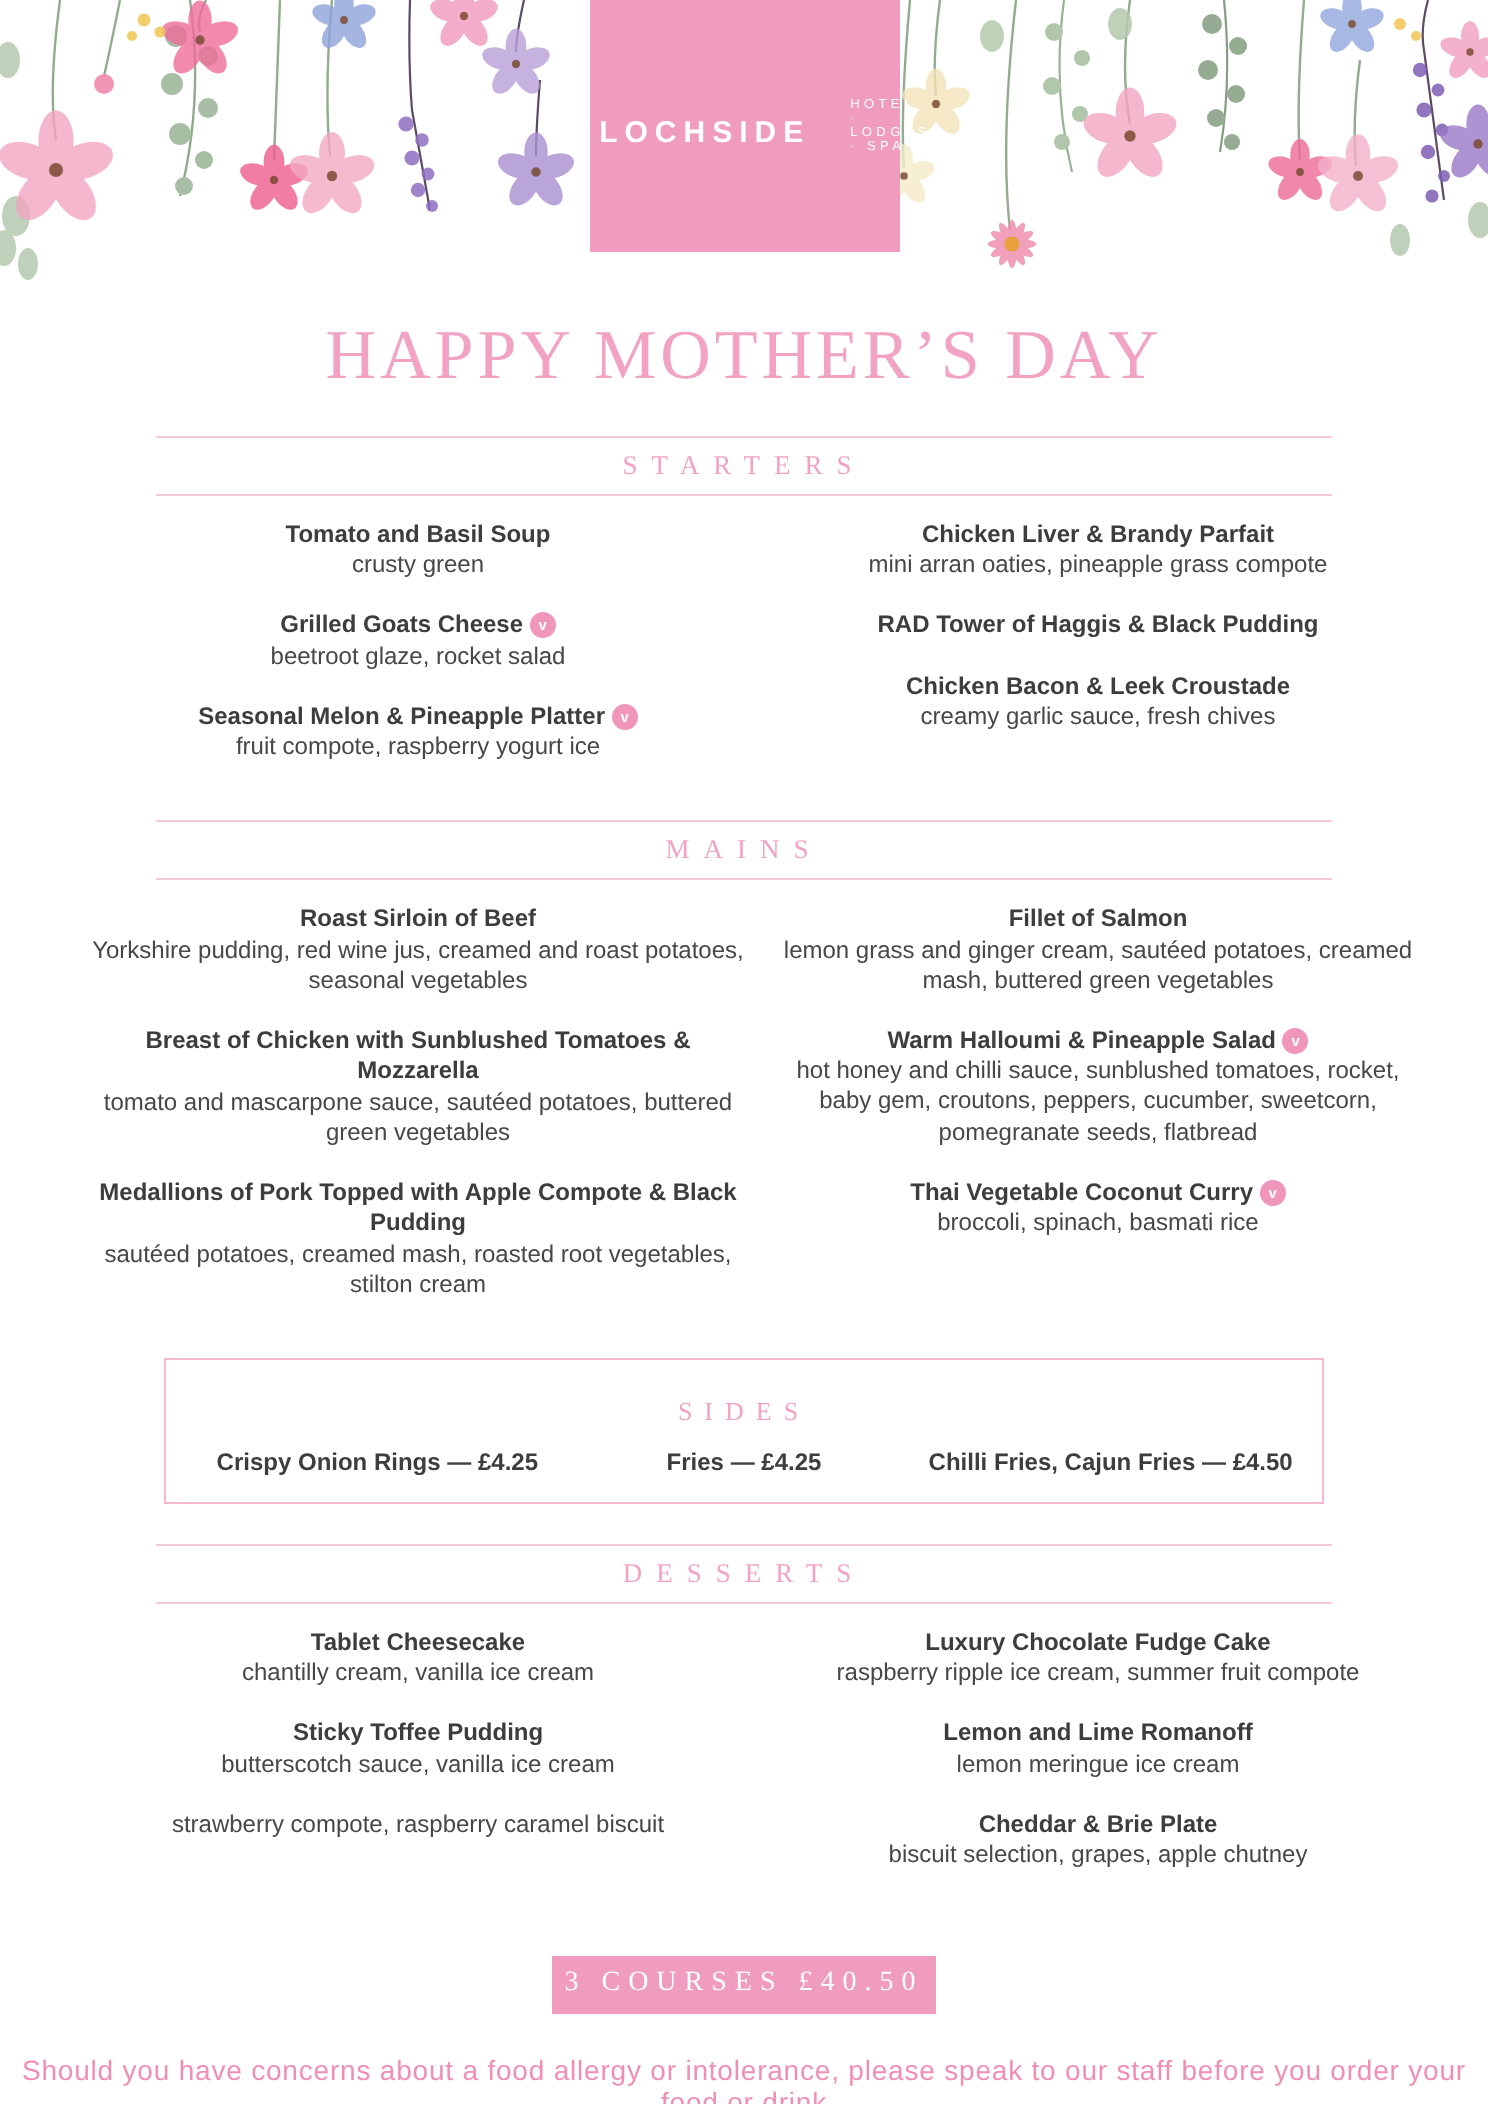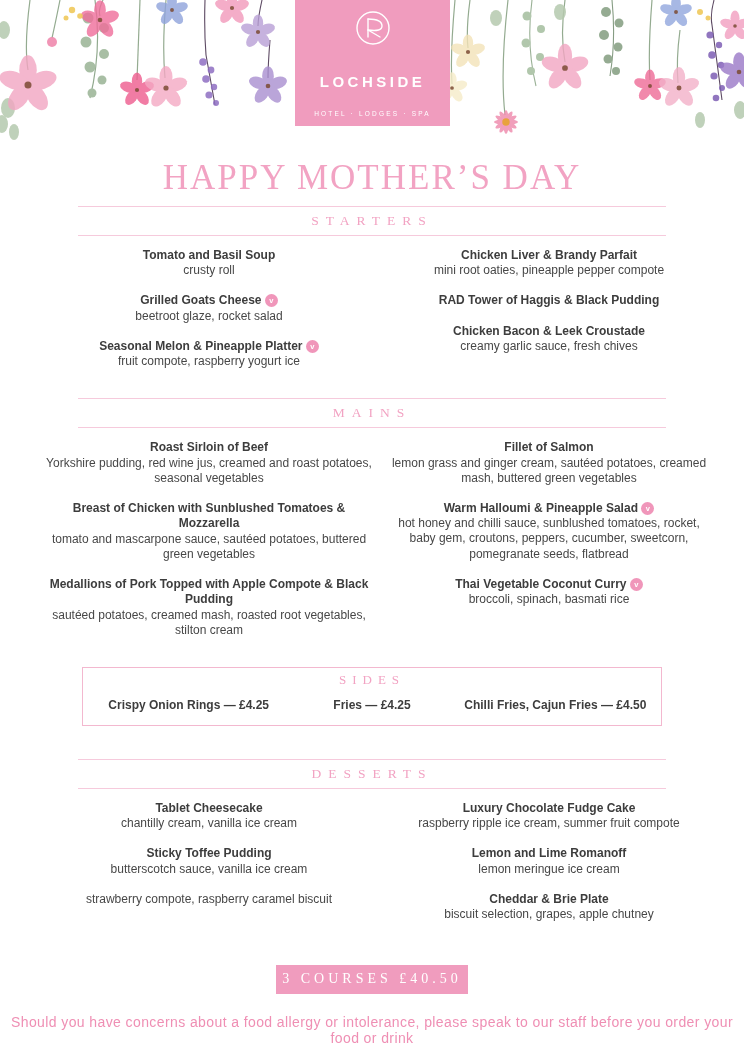--- a/index.html
+++ b/index.html
@@ -8,47 +8,47 @@
   }
   *{box-sizing:border-box;}
   html,body{margin:0;padding:0;}
   body{
     width:744px;height:1052px;position:relative;overflow:hidden;background:#fff;
     font-family:"Liberation Sans",sans-serif;color:var(--ink);
   }
   .floral{position:absolute;top:0;left:0;pointer-events:none;}
   .logo-box{
     position:absolute;top:0;left:295px;width:155px;height:126px;background:var(--pink);
-    display:flex;flex-direction:column;align-items:center;justify-content:center;gap:20px;
+    display:flex;align-items:center;justify-content:center;gap:20px;
   }
   .logo-name{color:#fff;font-weight:bold;font-size:15px;letter-spacing:3.5px;margin-top:6px;}
   .logo-tag{color:#fff;font-size:6.5px;letter-spacing:2.2px;}
   .content{position:relative;padding-top:150px;}
   .title{
     font-family:"Liberation Serif",serif;font-weight:normal;color:var(--pink-text);
-    font-size:35px;letter-spacing:2px;text-align:center;margin:8px 0 8px 0;
+    font-size:35px;letter-spacing:2px;text-align:center;margin:8px 0 20px 0;
   }
   .sec{width:680px;margin:0 auto;}
   .sec-head{
     width:588px;margin:0 auto;border-top:1px solid var(--line);border-bottom:1px solid var(--line);
     font-family:"Liberation Serif",serif;color:var(--pink-text);font-size:13.5px;letter-spacing:7px;
     text-align:center;padding:6px 0;
   }
   .sec-grid{display:grid;grid-template-columns:1fr 1fr;gap:0 14px;margin-top:12px;margin-bottom:14px;margin-left:14px;}
   .item{text-align:center;margin-bottom:15px;}
   .item-name{font-weight:bold;font-size:12px;line-height:1.28;}
   .item-desc{font-size:12px;line-height:1.26;color:#474747;}
   .badge{
     display:inline-block;width:13px;height:13px;border-radius:50%;background:var(--badge-v);
     color:#fff;font-size:7.5px;font-weight:bold;line-height:13px;text-align:center;
     vertical-align:1px;letter-spacing:0;
   }
   .badge-ve{background:var(--badge-ve);}
   .sides-box{
-    width:580px;margin:4px auto 33px auto;border:1px solid #f3b8cf;padding:4px 14px 13px 14px;
+    width:580px;margin:4px auto 20px auto;border:1px solid #f3b8cf;padding:18px 14px 13px 14px;
   }
   .sides-head{
     font-family:"Liberation Serif",serif;color:var(--pink-text);font-size:13px;letter-spacing:6px;
     text-align:center;margin-bottom:10px;
   }
   .sides-row{display:grid;grid-template-columns:1fr 1fr 1fr;}
   .side-item{font-weight:bold;font-size:12px;text-align:center;}
   .price-banner{
     width:192px;margin:28px auto 0 auto;background:var(--pink);color:#fff;text-align:center;
     font-family:Liberation Serif, serif;font-size:14px;letter-spacing:4px;padding:6px 0 7px 0;
@@ -211,35 +211,35 @@
 
 <div class="content">
   <h1 class="title">HAPPY MOTHER’S DAY</h1>
 
   <section class="sec">
       <div class="sec-head">STARTERS</div>
       <div class="sec-grid">
         <div class="col">
           <div class="item">
             <div class="item-name">Tomato and Basil Soup</div>
-            <div class="item-desc">crusty roll</div>
+            <div class="item-desc">crusty green</div>
           </div>
           <div class="item">
             <div class="item-name">Grilled Goats Cheese <span class="badge badge-v">v</span></div>
             <div class="item-desc">beetroot glaze, rocket salad</div>
           </div>
           <div class="item">
             <div class="item-name">Seasonal Melon &amp; Pineapple Platter <span class="badge badge-v">v</span></div>
             <div class="item-desc">fruit compote, raspberry yogurt ice</div>
           </div>
         </div>
         <div class="col">
           <div class="item">
             <div class="item-name">Chicken Liver &amp; Brandy Parfait</div>
-            <div class="item-desc">mini root oaties, pineapple pepper compote</div>
+            <div class="item-desc">mini arran oaties, pineapple grass compote</div>
           </div>
           <div class="item">
             <div class="item-name">RAD Tower of Haggis &amp; Black Pudding</div>
           </div>
           <div class="item">
             <div class="item-name">Chicken Bacon &amp; Leek Croustade</div>
             <div class="item-desc">creamy garlic sauce, fresh chives</div>
           </div>
         </div>
       </div>

